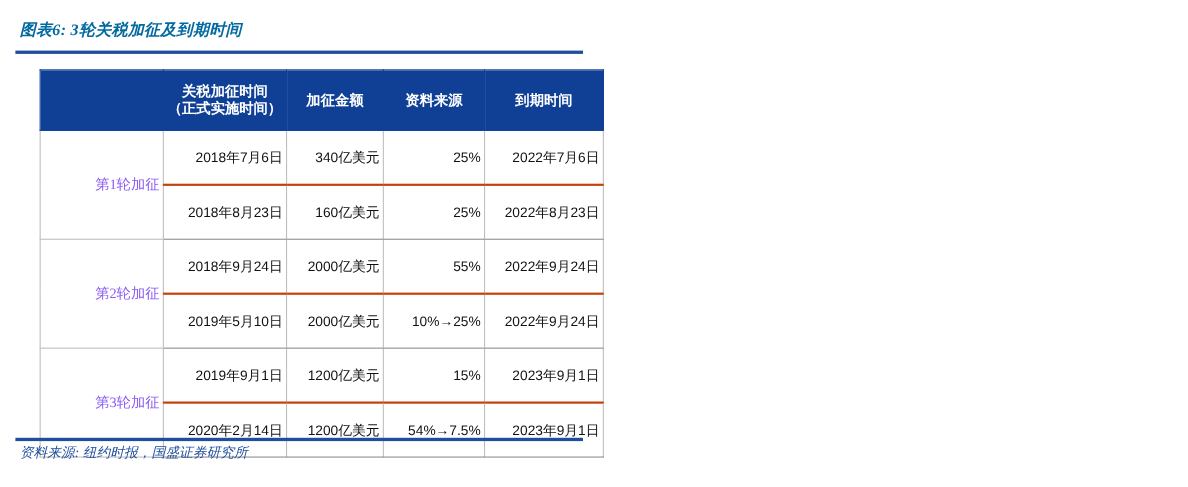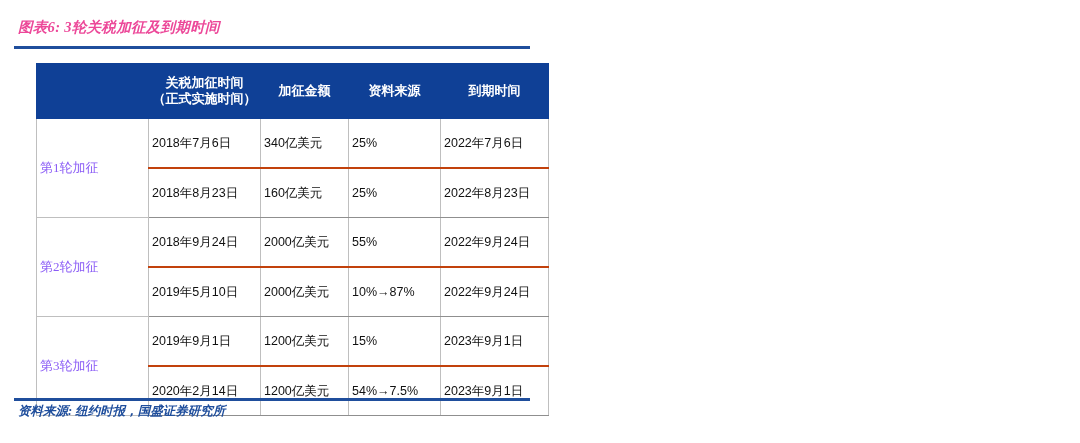--- a/index.html
+++ b/index.html
@@ -26,41 +26,41 @@
   }
   .panel-left  { width: 540px; height: 443px; padding: 0; }
   .panel-right { width: 540px; height: 443px; padding: 0; }
 
   
   .exhibit-title {
     font-family: "Liberation Serif", "DejaVu Serif", serif;
     font-style: italic;
     font-weight: bold;
     font-size: 14.5px;
-    color: #ec4899;
+    color: #0369a1;
     letter-spacing: .3px;
     white-space: nowrap;
     text-align: center;
   }
   .title-rule {
     height: 2.5px;
     background: #1F4E9C;
   }
   .left-title-wrap  { position: absolute; left: 18px; top: 18px; }
   .left-rule        { position: absolute; left: 14px; top: 46px; width: 516px; }
 
   
   .source-rule {
     height: 2.5px;
     background: #1F4E9C;
   }
   .source-text {
     font-family: "Liberation Serif", "DejaVu Serif", serif;
     font-style: italic;
-    font-weight: bold;
+    font-weight: normal;
     font-size: 12.5px;
     color: #1F4E9C;
     white-space: nowrap;
   }
   .left-src-rule { position: absolute; left: 14px; top: 398px; width: 516px; }
   .left-src-text { position: absolute; left: 18px; top: 403px; }
 
   
   .tbl-wrap {
     position: absolute;
@@ -84,21 +84,21 @@
     height: 50px;
     border: 1px solid #0F4096;
     line-height: 1.25;
     padding: 2px 2px;
     text-align: center;
     vertical-align: middle;
   }
   table.tariff td {
     border: 1px solid #bfbfbf;
     height: 44px;
-    text-align: left;
+    text-align: right;
     vertical-align: middle;
     color: #111111;
     font-family: "Liberation Sans", "DejaVu Sans", sans-serif;
     font-size: 12.5px;
     padding: 2px 3px;
     background: #ffffff;
   }
   table.tariff td.round-label {
     font-family: "Liberation Serif", "DejaVu Serif", serif;
     font-size: 13px;
@@ -164,21 +164,21 @@
           <tr>
             <td class="round-label" rowspan="2">第2轮加征</td>
             <td>2018年9月24日</td>
             <td>2000亿美元</td>
             <td>55%</td>
             <td>2022年9月24日</td>
           </tr>
           <tr class="round-end">
             <td class="inner-sep">2019年5月10日</td>
             <td class="inner-sep">2000亿美元</td>
-            <td class="inner-sep">10%→87%</td>
+            <td class="inner-sep">10%→25%</td>
             <td class="inner-sep">2022年9月24日</td>
           </tr>
 
           <tr>
             <td class="round-label" rowspan="2">第3轮加征</td>
             <td>2019年9月1日</td>
             <td>1200亿美元</td>
             <td>15%</td>
             <td>2023年9月1日</td>
           </tr>

